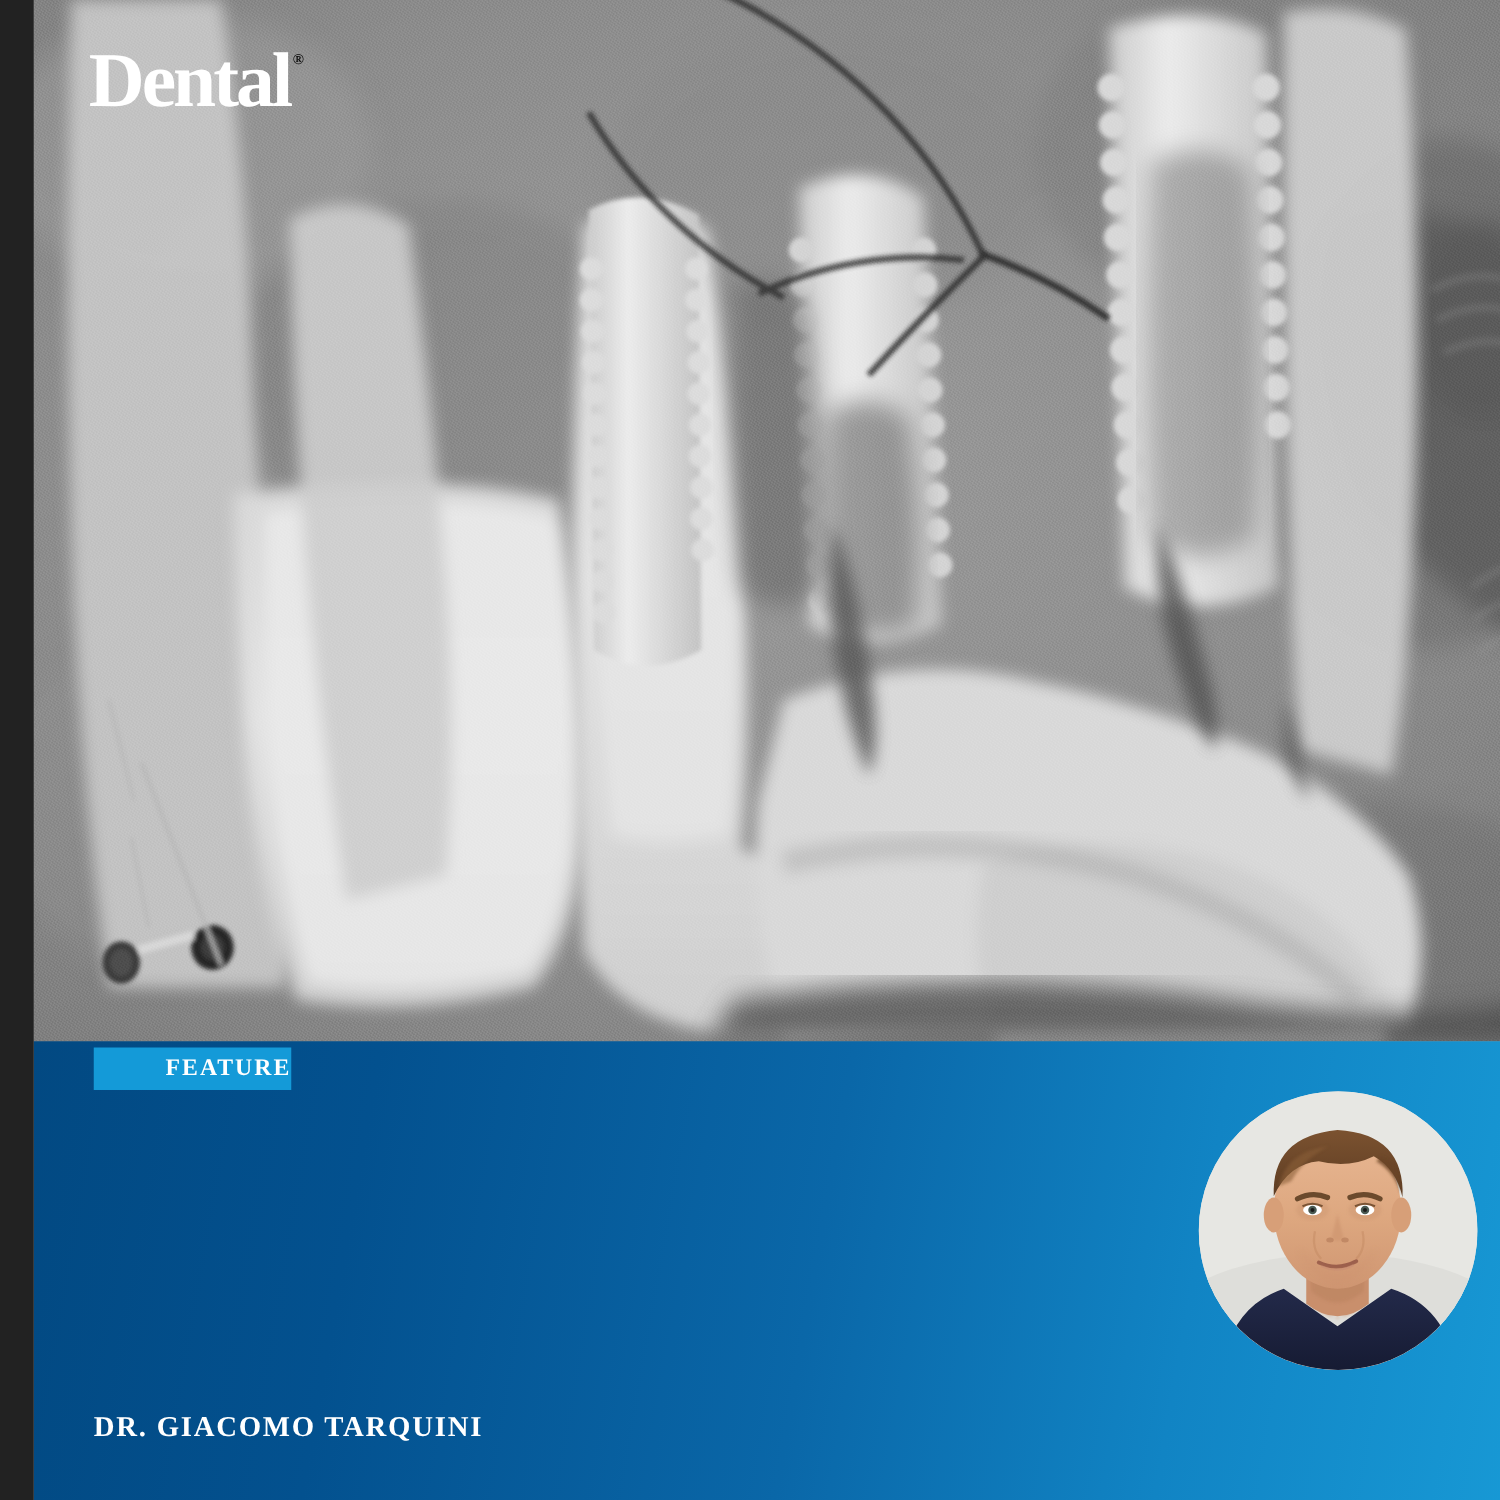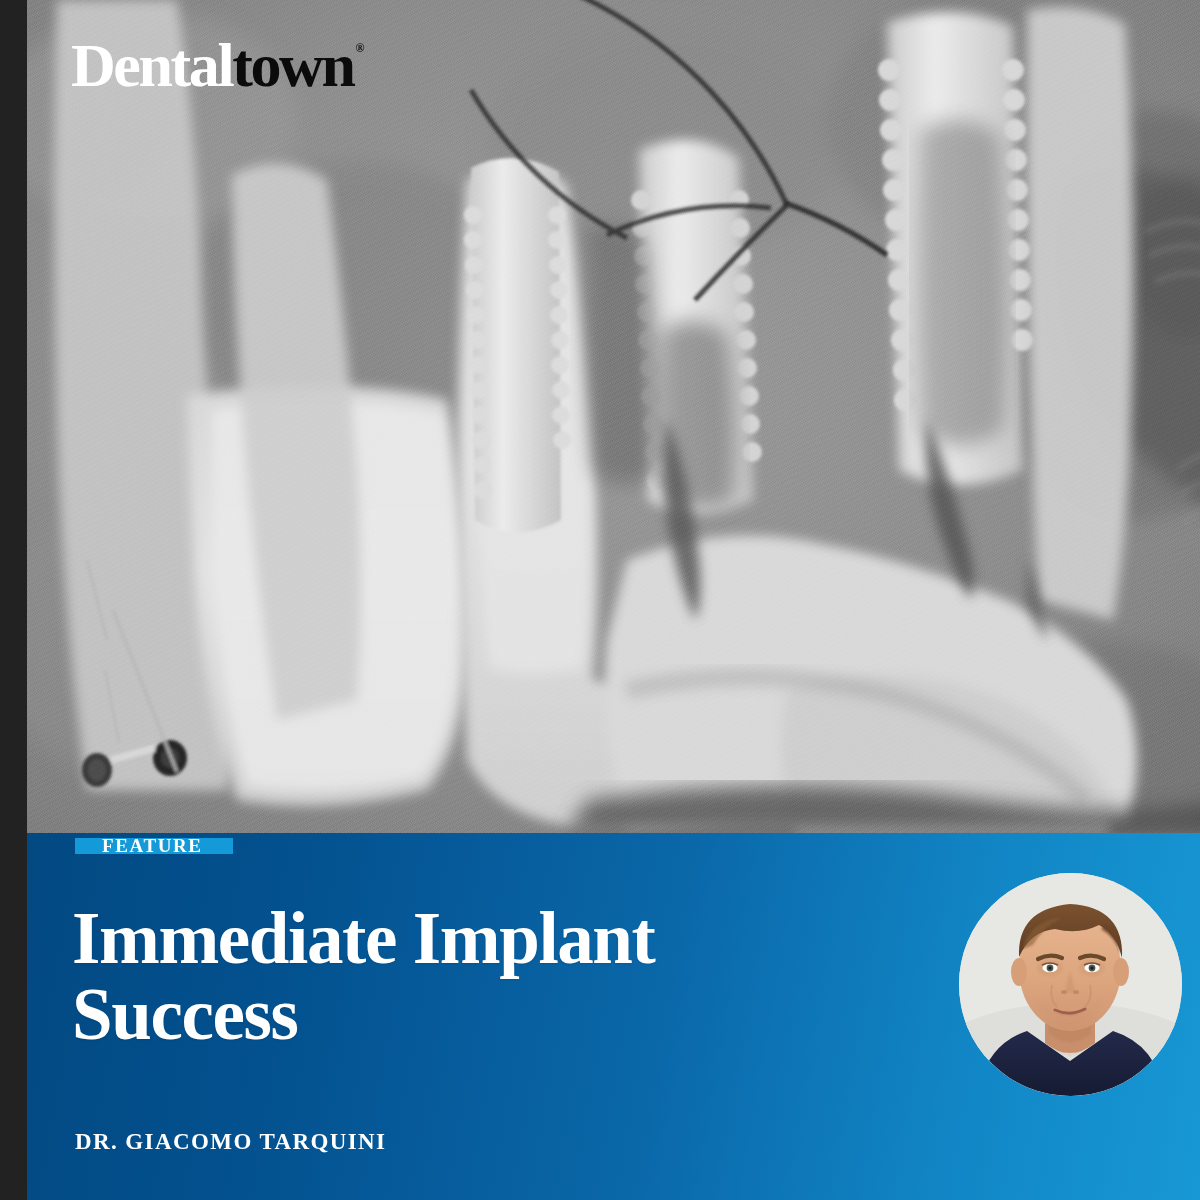--- a/index.html
+++ b/index.html
@@ -53,23 +53,23 @@
 
   
   .banner{
     position:absolute;left:0;top:833px;width:1200px;height:367px;
     background:linear-gradient(100deg,#024982 0%,#03518f 22%,#0a67a8 52%,#1184c4 76%,#189ad6 100%);
     overflow:hidden;
   }
 
   .badge{
     position:absolute;left:48px;top:5px;
-    width:158px;height:16px;
+    width:158px;height:34px;
     background:#149ad8;
-    display:flex;align-items:center;justify-content:flex-start;padding-left:27px;
+    display:flex;align-items:center;justify-content:flex-end;padding-left:27px;
   }
   .badge span{
     color:#ffffff;font-size:19px;font-weight:700;
     letter-spacing:1.6px;
   }
 
   .title{
     position:absolute;left:45px;top:68px;
     width:740px;
     color:#ffffff;
@@ -337,32 +337,29 @@
       <g opacity=".3" stroke="#9f9f9f" stroke-width="2" filter="url(#blur2)">
         <path d="M78 670 L92 742" fill="none"></path>
         <path d="M60 560 L80 640" fill="none"></path>
       </g>
     </svg>
     <div class="grain"></div>
   </div>
 
   <div class="logo">
     <span class="dental">Dental</span>
-      <span class="town">town</span>
       <span class="reg">®</span>
   </div>
 
   <div class="banner">
 
     <div class="badge">
       <span>FEATURE</span>
     </div>
 
-    <div class="title">Immediate Implant
-Success</div>
   </div>
 
   <div class="author">DR. GIACOMO TARQUINI</div>
 
   <div class="avatar">
     <svg viewBox="0 0 223 223" aria-hidden="true">
       <defs>
         <linearGradient id="skin" x1="0" y1="0" x2="0" y2="1">
           <stop offset="0%" stop-color="#e8b793"></stop>
           <stop offset="55%" stop-color="#ddA77f"></stop>

